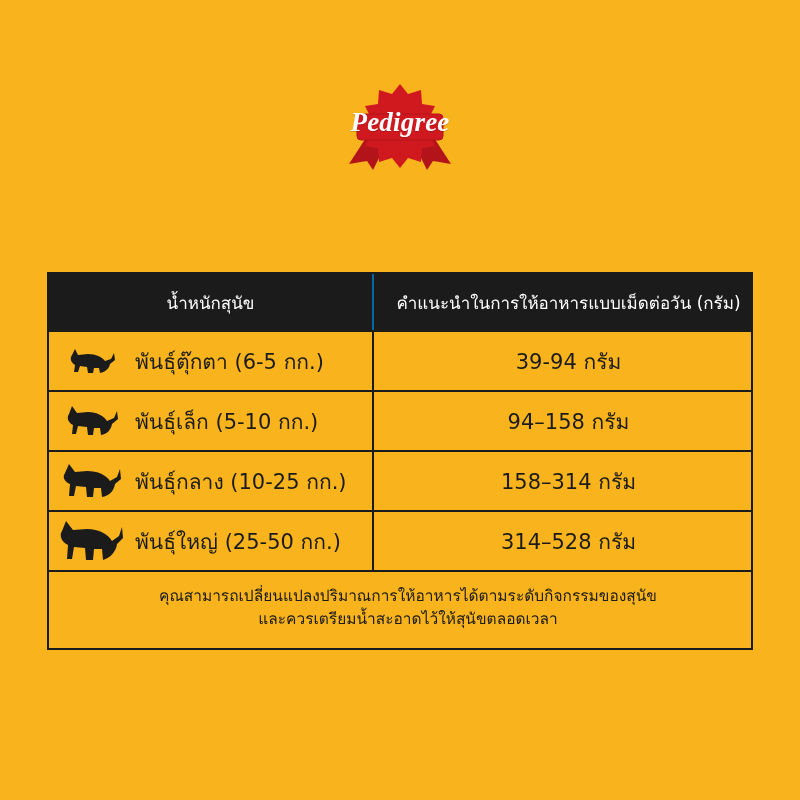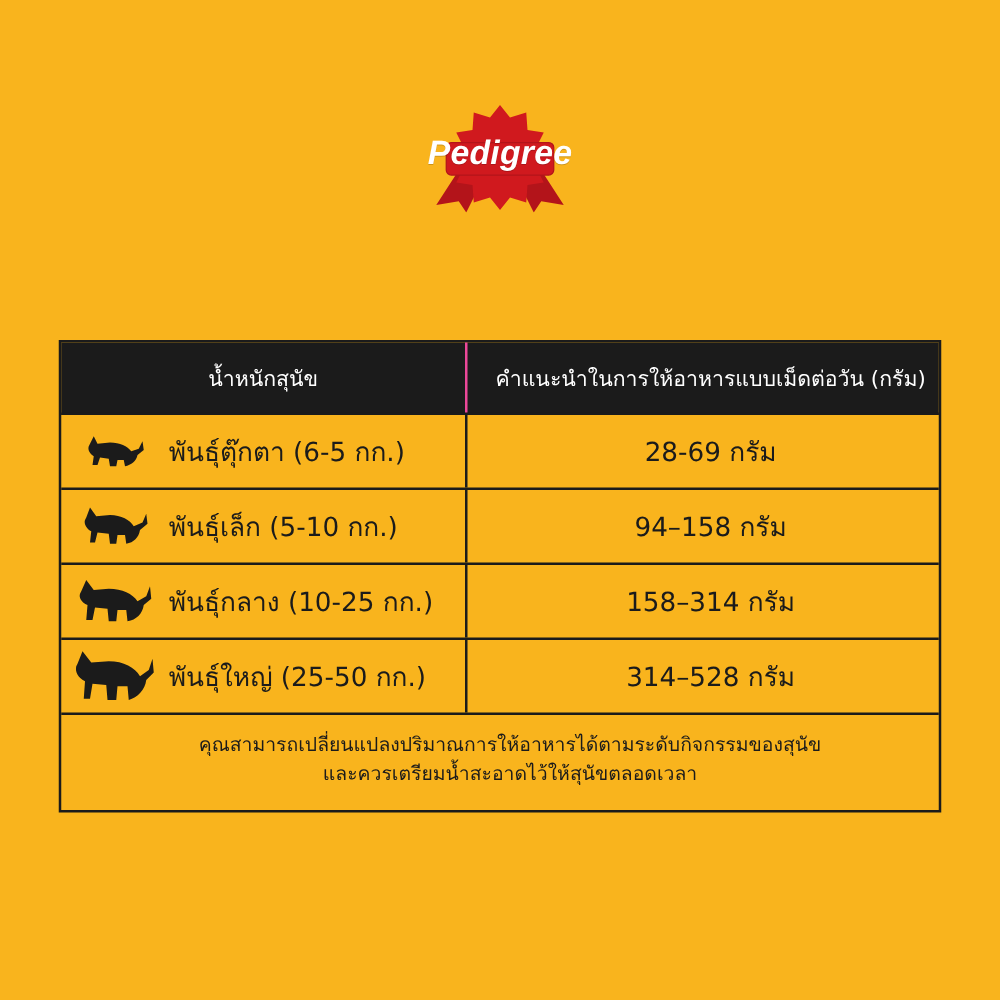--- a/index.html
+++ b/index.html
@@ -44,21 +44,21 @@
   .logo-text {
     position: absolute;
     left: 0;
     top: 29px;
     width: 190px;
     text-align: center;
     color: #ffffff;
     font-size: 27px;
     font-weight: bold;
     font-style: italic;
-    font-family: Liberation Sans, sans-serif;
+    font-family: Liberation Serif, serif;
     letter-spacing: 0.2px;
     text-shadow: 0 1px 0 rgba(0,0,0,0.18);
   }
 
   
   .title {
     position: absolute;
     top: 192px;
     left: 0;
     width: 800px;
@@ -90,21 +90,21 @@
     background: #1b1b1b;
   }
   .cell-left {
     width: 325px;
     box-sizing: border-box;
     border-right: 2px solid #1b1b1b;
     display: flex;
     align-items: center;
   }
   .head-row .cell-left {
-    border-right: 2px solid #ec4899;
+    border-right: 2px solid #0369a1;
   }
   .cell-right {
     flex: 1;
     box-sizing: border-box;
     display: flex;
     align-items: center;
     justify-content: center;
     padding-left: 12px;
   }
   .head-row .cell-left,
@@ -189,21 +189,21 @@
     <div class="row body-row">
       <div class="cell-left">
         <span class="dog-icon">
           <svg width="52" height="30" viewBox="0 0 52 30">
             <path d="M6 9 L9 3 L12 9 L22 8 C30 8 36 11 39 15 L45 13 L48 7 L49 14 L44 18 C43 23 39 26 34 27 L33 22 L28 22 L27 27 L22 27 L21 21 L14 20 L12 26 L8 26 L9 19 C6 17 4 14 5 11 Z" fill="#1b1b1b"></path>
           </svg>
         </span>
         <span class="size-label">พันธุ์ตุ๊กตา (6-5 กก.)</span>
       </div>
       <div class="cell-right">
-        <span class="amount">28-69 กรัม</span>
+        <span class="amount">39-94 กรัม</span>
       </div>
     </div>
 
     <div class="row body-row">
       <div class="cell-left">
         <span class="dog-icon">
           <svg width="56" height="34" viewBox="0 0 56 34">
             <path d="M5 10 L8 2 L13 9 L24 8 C33 8 40 12 43 17 L50 14 L53 7 L54 15 L48 20 C47 26 43 30 37 31 L36 24 L30 24 L29 31 L24 31 L23 23 L14 22 L12 30 L8 30 L9 21 C5 19 3 15 4 12 Z" fill="#1b1b1b"></path>
           </svg>
         </span>

